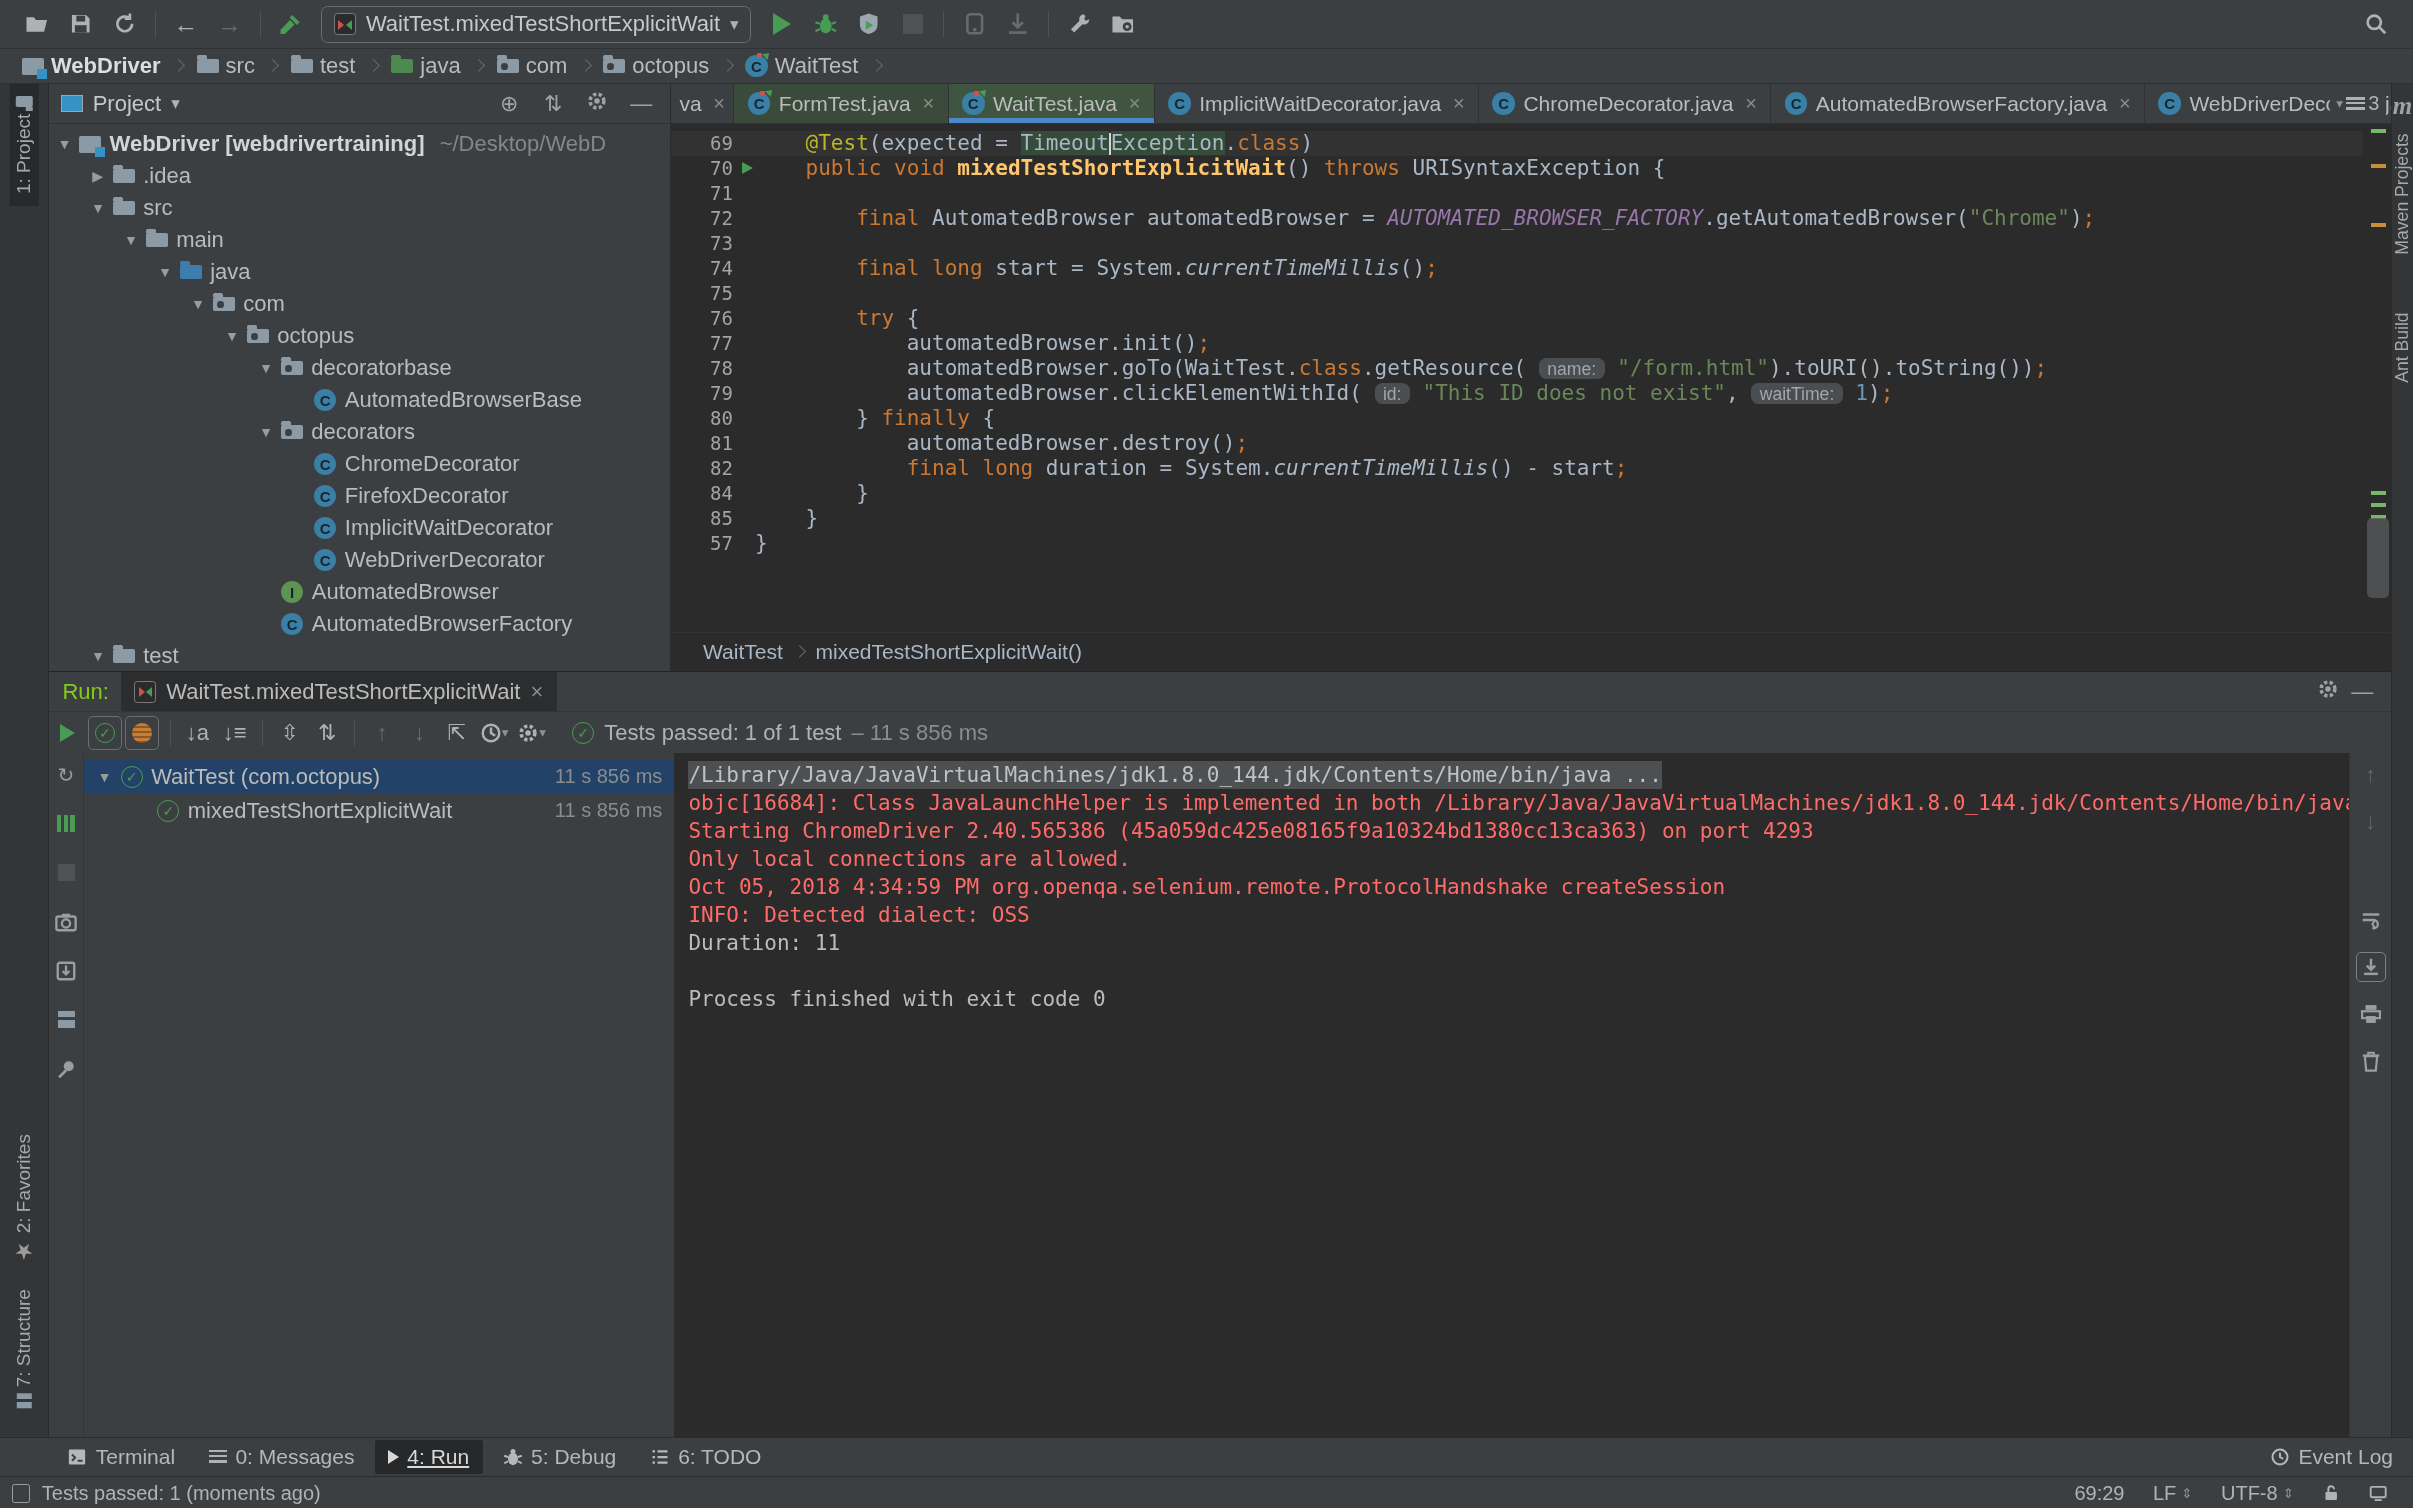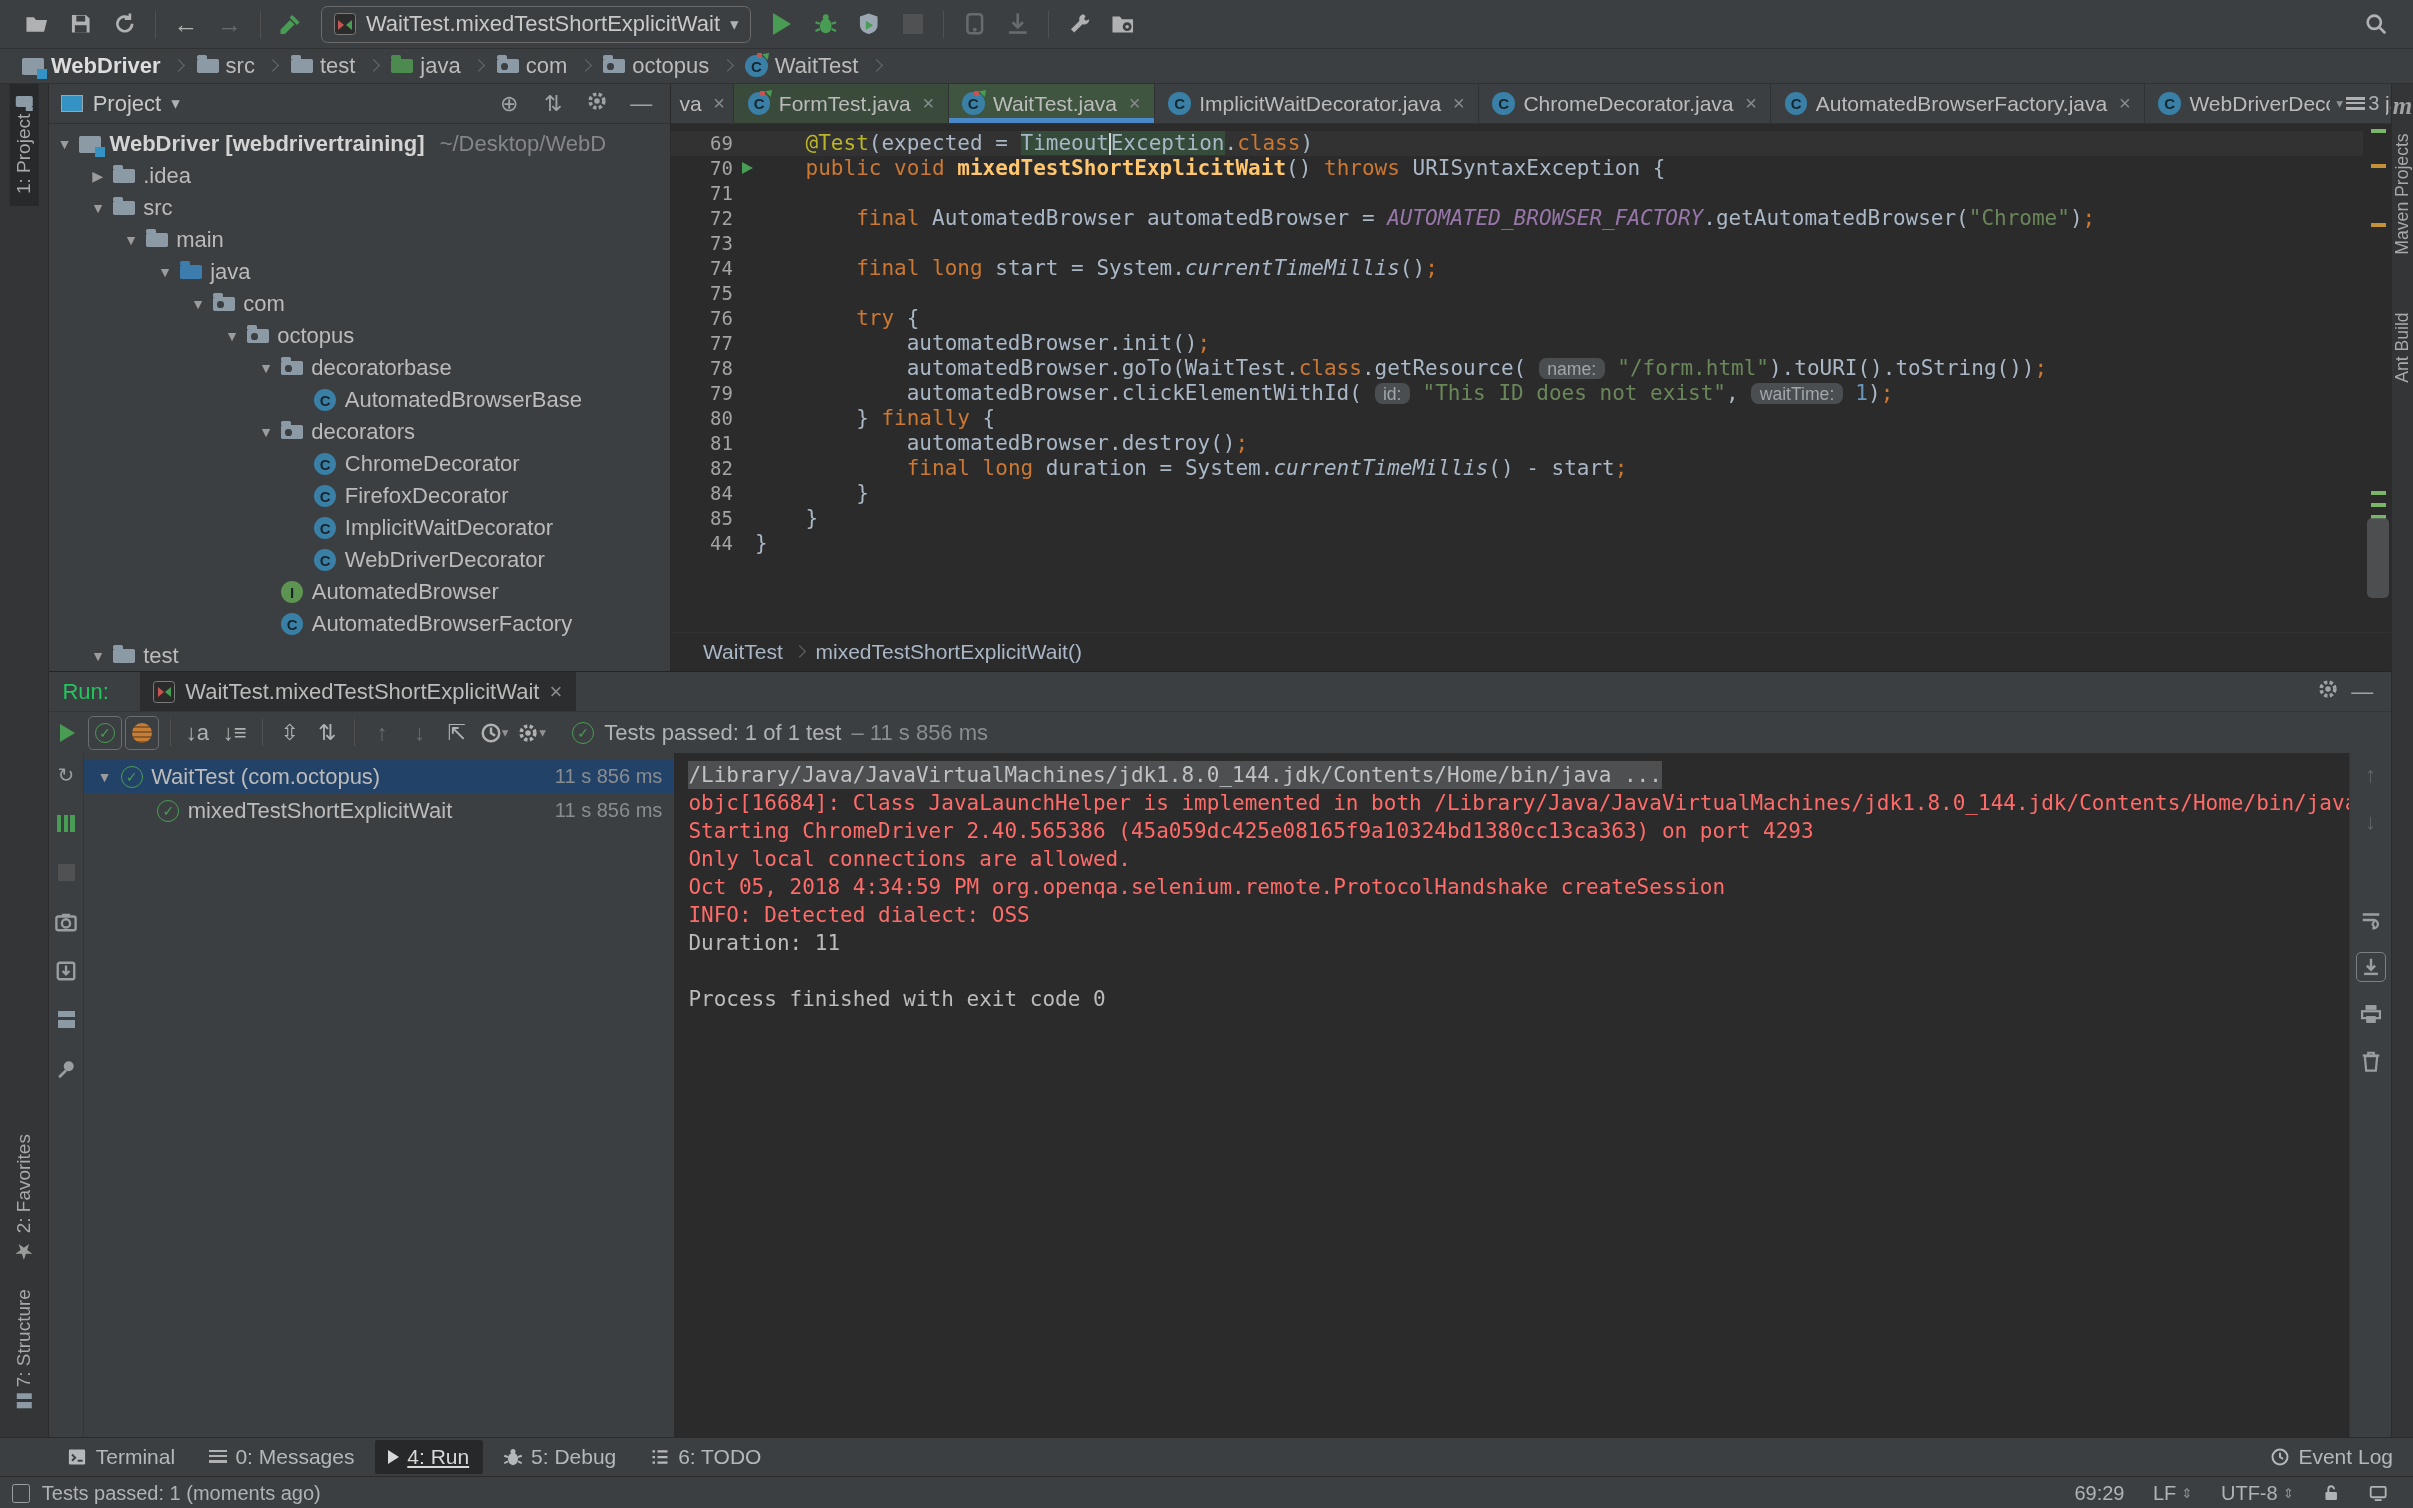--- a/index.html
+++ b/index.html
@@ -124,21 +124,21 @@
   #stripe-marks { position:absolute; right:0; top:0; bottom:0; width:28.5px; background:#2b2b2b; }
   .mark { position:absolute; right:5px; width:15px; height:4.2px; }
   #code-scroll { position:absolute; right:1.7px; width:22px; background:#55585a; border-radius:5px; opacity:.8; }
 
   #editor-crumbs { flex:0 0 39px; display:flex; align-items:center; gap:8.4px; padding-left:32px;
                    font-size:21px; color:#a9b7c6; background:#2b2b2b; border-top:0.8px solid #323232; }
 
   
   #run-panel { flex:1; display:flex; flex-direction:column; border-top:0.8px solid #222426; min-height:0; }
   #run-header { height:39px; background:#3c3f41; display:flex; align-items:center; padding:0 0 0 13.4px; flex:0 0 auto; }
-  #run-header .rlabel { font-size:22px; color:#22c55e; margin-right:31px; }
+  #run-header .rlabel { font-size:22px; color:#84cc16; margin-right:12px; }
   #run-tab { height:100%; display:flex; align-items:center; gap:10px; background:#2b2d2e; padding:0 13.4px; font-size:22px; }
   #run-header .spacer { flex:1; }
   #run-toolbar { height:42px; background:#3c3f41; border-top:0.8px solid #333538; display:flex; align-items:center; flex:0 0 auto; }
   #run-toolbar .lstrip-slot { flex:0 0 35px; display:flex; justify-content:center; }
   .rt-ico { width:34px; height:34px; display:flex; align-items:center; justify-content:center; color:#afb1b3;
             font-size:22px; margin:0 1.7px; }
   .rt-ico svg { width:22px; height:22px; }
   .toggle-box { border:0.8px solid #6b6e70; border-radius:5px; }
   .ok-circle { width:20px; height:20px; border-radius:50%; border:1.7px solid #499C54; color:#499C54;
                font-size:14.2px; display:flex; align-items:center; justify-content:center; }
@@ -496,21 +496,21 @@
               <div class="cline"><span class="gut">75</span><span class="ctext"></span></div>
               <div class="cline"><span class="gut">76</span><span class="ctext"><span class="pln">        </span><span class="kw">try</span><span class="pln"> {</span></span></div>
               <div class="cline"><span class="gut">77</span><span class="ctext"><span class="pln">            automatedBrowser.init()</span><span class="kw">;</span></span></div>
               <div class="cline"><span class="gut">78</span><span class="ctext"><span class="pln">            automatedBrowser.goTo(WaitTest.</span><span class="kw">class</span><span class="pln">.getResource( </span><span class="hintpill">name:</span><span class="pln"> </span><span class="str">"/form.html"</span><span class="pln">).toURI().toString())</span><span class="kw">;</span></span></div>
               <div class="cline"><span class="gut">79</span><span class="ctext"><span class="pln">            automatedBrowser.clickElementWithId( </span><span class="hintpill">id:</span><span class="pln"> </span><span class="str">"This ID does not exist"</span><span class="pln">, </span><span class="hintpill">waitTime:</span><span class="pln"> </span><span class="num">1</span><span class="pln">)</span><span class="kw">;</span></span></div>
               <div class="cline"><span class="gut">80</span><span class="ctext"><span class="pln">        } </span><span class="kw">finally</span><span class="pln"> {</span></span></div>
               <div class="cline"><span class="gut">81</span><span class="ctext"><span class="pln">            automatedBrowser.destroy()</span><span class="kw">;</span></span></div>
               <div class="cline"><span class="gut">82</span><span class="ctext"><span class="pln">            </span><span class="kw">final</span><span class="pln"> </span><span class="kw">long</span><span class="pln"> duration = System.</span><span class="ita">currentTimeMillis</span><span class="pln">() - start</span><span class="kw">;</span></span></div>
               <div class="cline"><span class="gut">84</span><span class="ctext"><span class="pln">        }</span></span></div>
               <div class="cline"><span class="gut">85</span><span class="ctext"><span class="pln">    }</span></span></div>
-              <div class="cline"><span class="gut">44</span><span class="ctext"><span class="pln">}</span></span></div>
+              <div class="cline"><span class="gut">57</span><span class="ctext"><span class="pln">}</span></span></div>
             </div>
           <div id="stripe-marks">
               <span class="mark" style="top: 5px; background: rgb(119, 183, 103);"></span>
               <span class="mark" style="top: 40px; background: rgb(196, 145, 56);"></span>
               <span class="mark" style="top: 99px; background: rgb(196, 145, 56);"></span>
               <span class="mark" style="top: 367px; background: rgb(119, 183, 103);"></span>
               <span class="mark" style="top: 379px; background: rgb(119, 183, 103);"></span>
               <span class="mark" style="top: 391px; background: rgb(119, 183, 103);"></span>
               <span id="code-scroll" style="top: 394px; height: 80px;"></span>
             </div>

